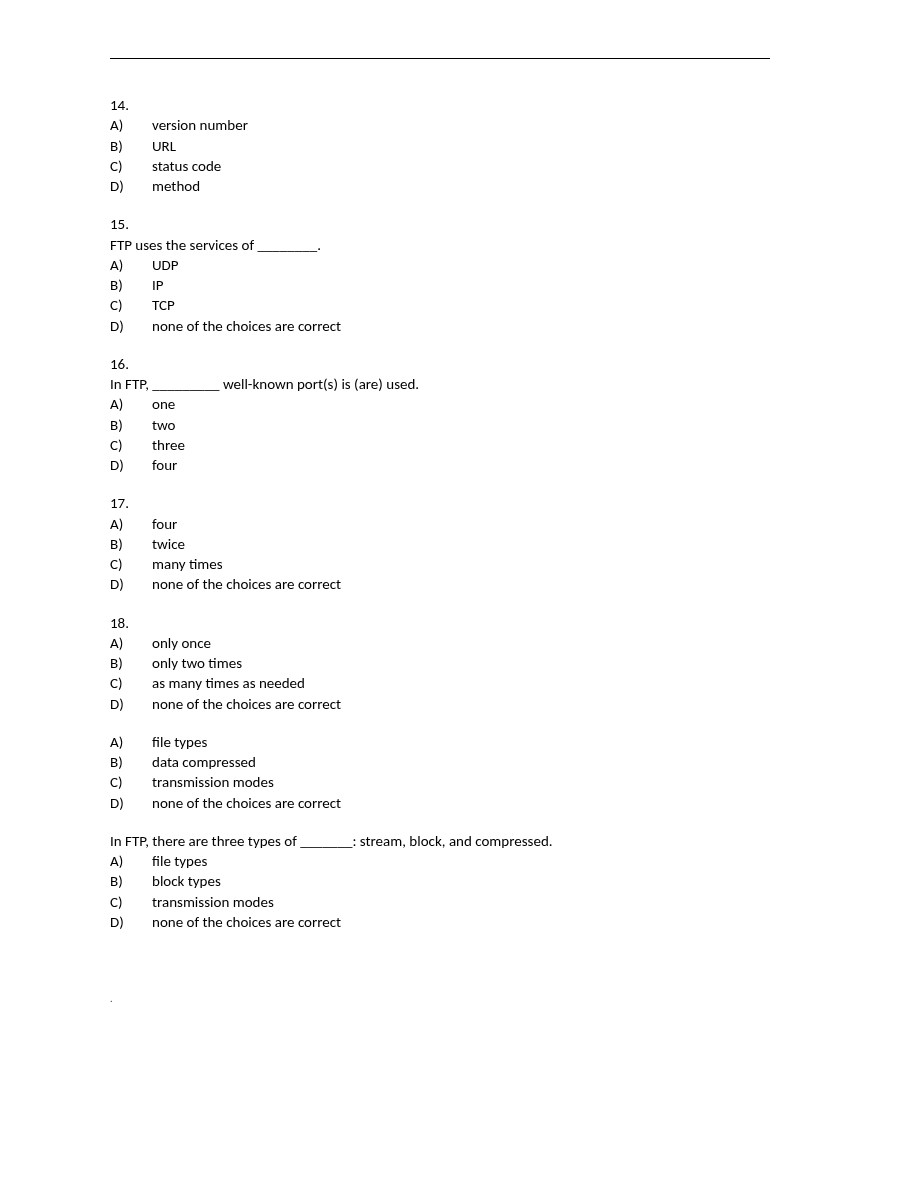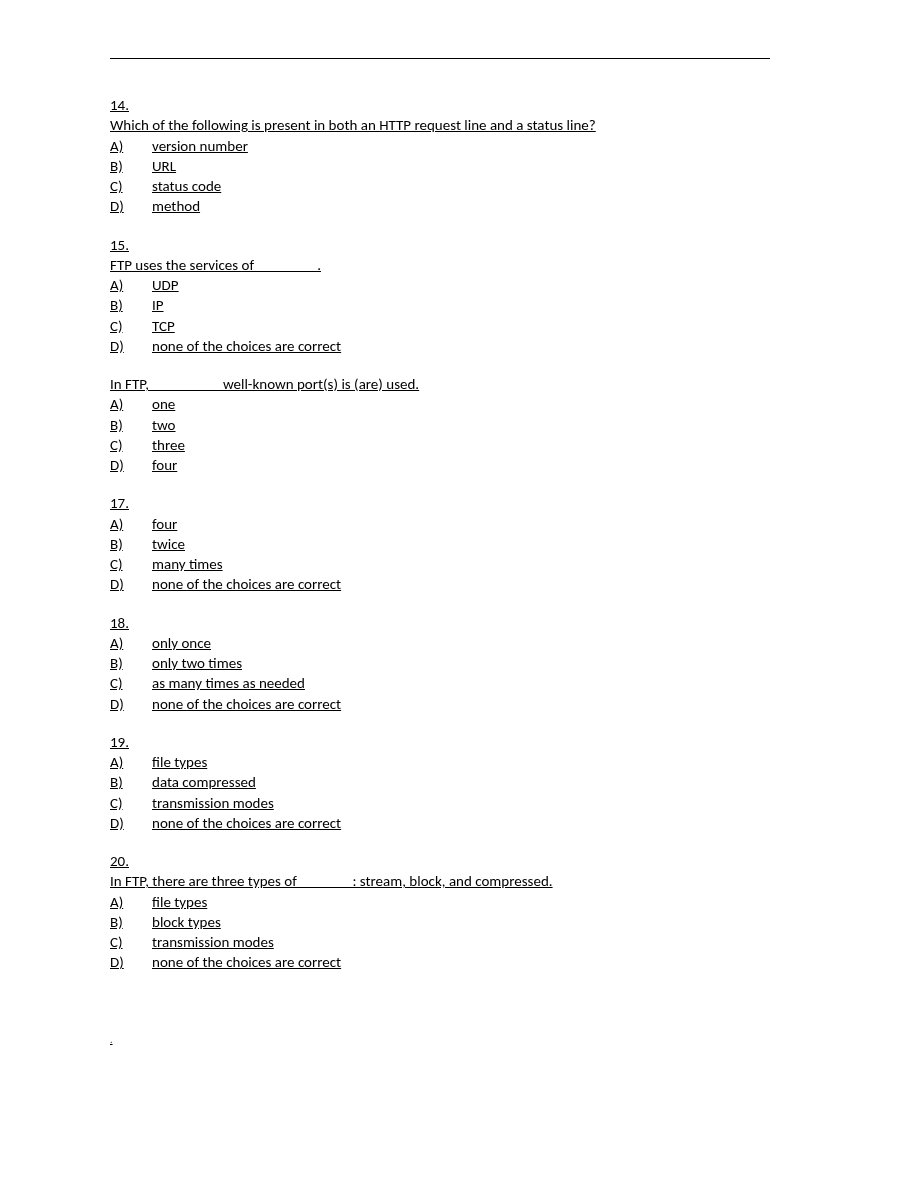--- a/index.html
+++ b/index.html
@@ -8,21 +8,20 @@
     background: #fff;
     font-family: Calibri, "Segoe UI", Arial, sans-serif;
     font-size: 15px;
     color: #000;
     width: 920px;
   }
   .page {
     width: 880px;
     padding: 58px 110px 40px 110px;
     box-sizing: border-box;
-    text-decoration: underline;
   }
   .header-rule {
     border: none;
     border-top: 1.5px solid #000;
     margin: 0 0 36px 0;
   }
   .questions {
     line-height: 1.35;
   }
   .question {
@@ -53,21 +52,20 @@
   }
 </style>
 </head>
 <body>
 
 <div class="page">
   <hr class="header-rule">
   <div class="questions">
       <div class="question">
         <p class="qnum">14.</p>
-        <p class="qtext">Which of the following is present in both an HTTP request line and a status line?</p>
         <div class="option">
           <span class="opt-letter">A)</span>
           <span class="opt-text">version number</span>
         </div>
         <div class="option">
           <span class="opt-letter">B)</span>
           <span class="opt-text">URL</span>
         </div>
         <div class="option">
           <span class="opt-letter">C)</span>
@@ -92,20 +90,21 @@
         <div class="option">
           <span class="opt-letter">C)</span>
           <span class="opt-text">TCP</span>
         </div>
         <div class="option">
           <span class="opt-letter">D)</span>
           <span class="opt-text">none of the choices are correct</span>
         </div>
       </div>
       <div class="question">
+        <p class="qnum">16.</p>
         <p class="qtext">In FTP, _________ well-known port(s) is (are) used.</p>
         <div class="option">
           <span class="opt-letter">A)</span>
           <span class="opt-text">one</span>
         </div>
         <div class="option">
           <span class="opt-letter">B)</span>
           <span class="opt-text">two</span>
         </div>
         <div class="option">
@@ -149,40 +148,38 @@
         <div class="option">
           <span class="opt-letter">C)</span>
           <span class="opt-text">as many times as needed</span>
         </div>
         <div class="option">
           <span class="opt-letter">D)</span>
           <span class="opt-text">none of the choices are correct</span>
         </div>
       </div>
       <div class="question">
-        <p class="qnum">19.</p>
         <div class="option">
           <span class="opt-letter">A)</span>
           <span class="opt-text">file types</span>
         </div>
         <div class="option">
           <span class="opt-letter">B)</span>
           <span class="opt-text">data compressed</span>
         </div>
         <div class="option">
           <span class="opt-letter">C)</span>
           <span class="opt-text">transmission modes</span>
         </div>
         <div class="option">
           <span class="opt-letter">D)</span>
           <span class="opt-text">none of the choices are correct</span>
         </div>
       </div>
       <div class="question">
-        <p class="qnum">20.</p>
         <p class="qtext">In FTP, there are three types of _______: stream, block, and compressed.</p>
         <div class="option">
           <span class="opt-letter">A)</span>
           <span class="opt-text">file types</span>
         </div>
         <div class="option">
           <span class="opt-letter">B)</span>
           <span class="opt-text">block types</span>
         </div>
         <div class="option">

